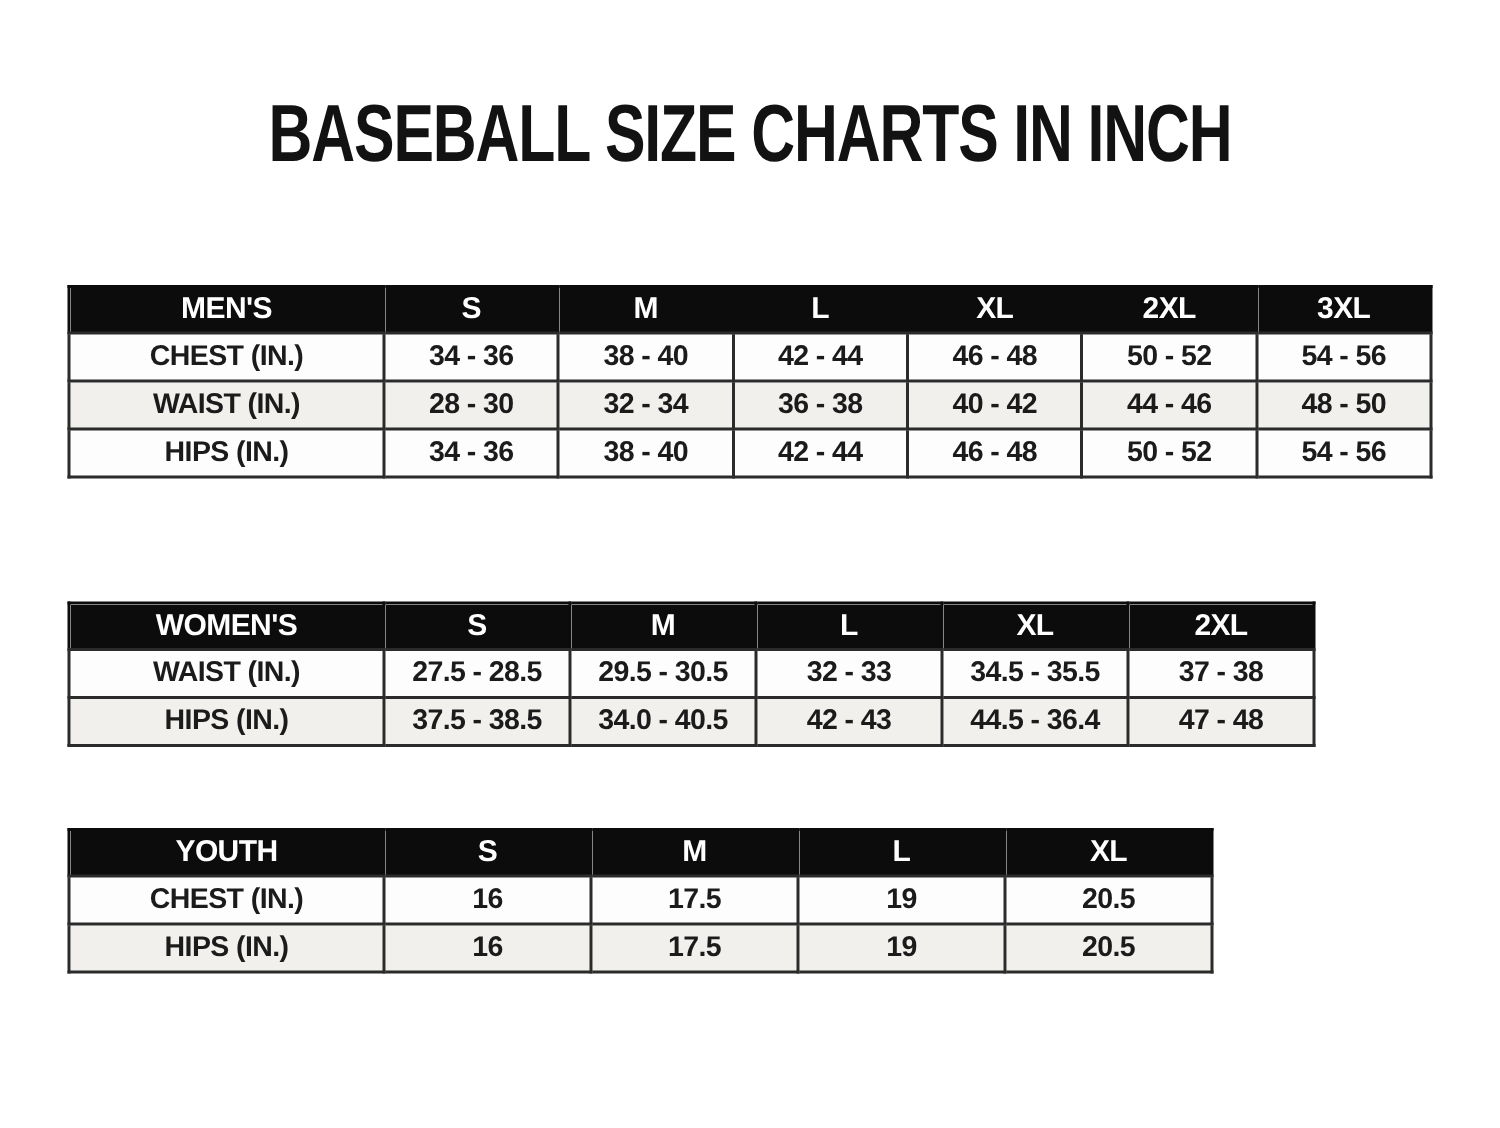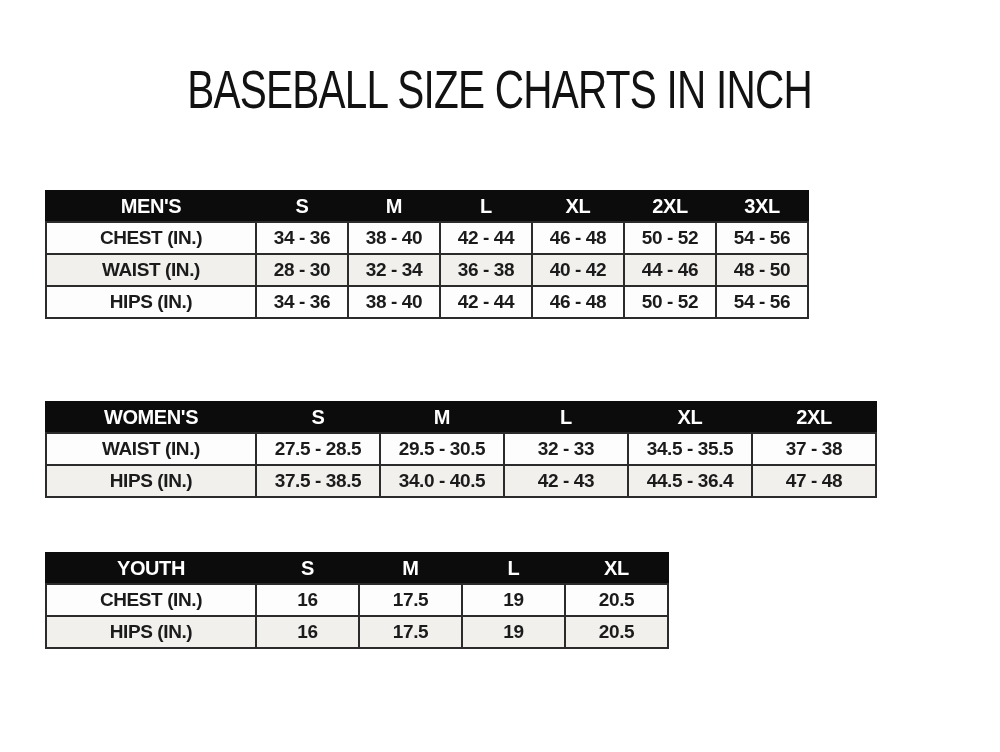--- a/index.html
+++ b/index.html
@@ -12,21 +12,21 @@
     font-family: "Liberation Sans", sans-serif;
   }
   .title {
     position: absolute;
     top: 62px;
     left: 0;
     width: 1000px;
     margin: 0;
     text-align: center;
     font-size: 54px;
-    font-weight: normal;
+    font-weight: bold;
     line-height: 1;
     color: #121212;
     white-space: nowrap;
   }
   .title .squeeze {
     display: inline-block;
     transform: scaleX(0.75);
     transform-origin: 50% 50%;
     letter-spacing: -1px;
   }
@@ -62,21 +62,21 @@
   .size-table tbody tr:nth-child(even) { background: #f1f0ed; }
 </style>
 </head>
 <body>
 
 <div>
   <h1 class="title">
     <span class="squeeze">BASEBALL SIZE CHARTS IN INCH</span>
   </h1>
   <div id="tables">
-      <table class="size-table" style="left: 45px; top: 190px; width: 764px;">
+      <table class="size-table" style="left: 45px; top: 190px; width: 910px;">
         <colgroup>
           <col style="width: 210px;">
           <col>
           <col>
           <col>
           <col>
           <col>
           <col>
         </colgroup>
         <thead>
@@ -151,21 +151,21 @@
           <tr>
             <td>HIPS (IN.)</td>
             <td>37.5 - 38.5</td>
             <td>34.0 - 40.5</td>
             <td>42 - 43</td>
             <td>44.5 - 36.4</td>
             <td>47 - 48</td>
           </tr>
         </tbody>
       </table>
-      <table class="size-table" style="left: 45px; top: 552px; width: 624px;">
+      <table class="size-table" style="left: 45px; top: 552px; width: 764px;">
         <colgroup>
           <col style="width: 210px;">
           <col>
           <col>
           <col>
           <col>
         </colgroup>
         <thead>
           <tr>
             <th>YOUTH</th>

